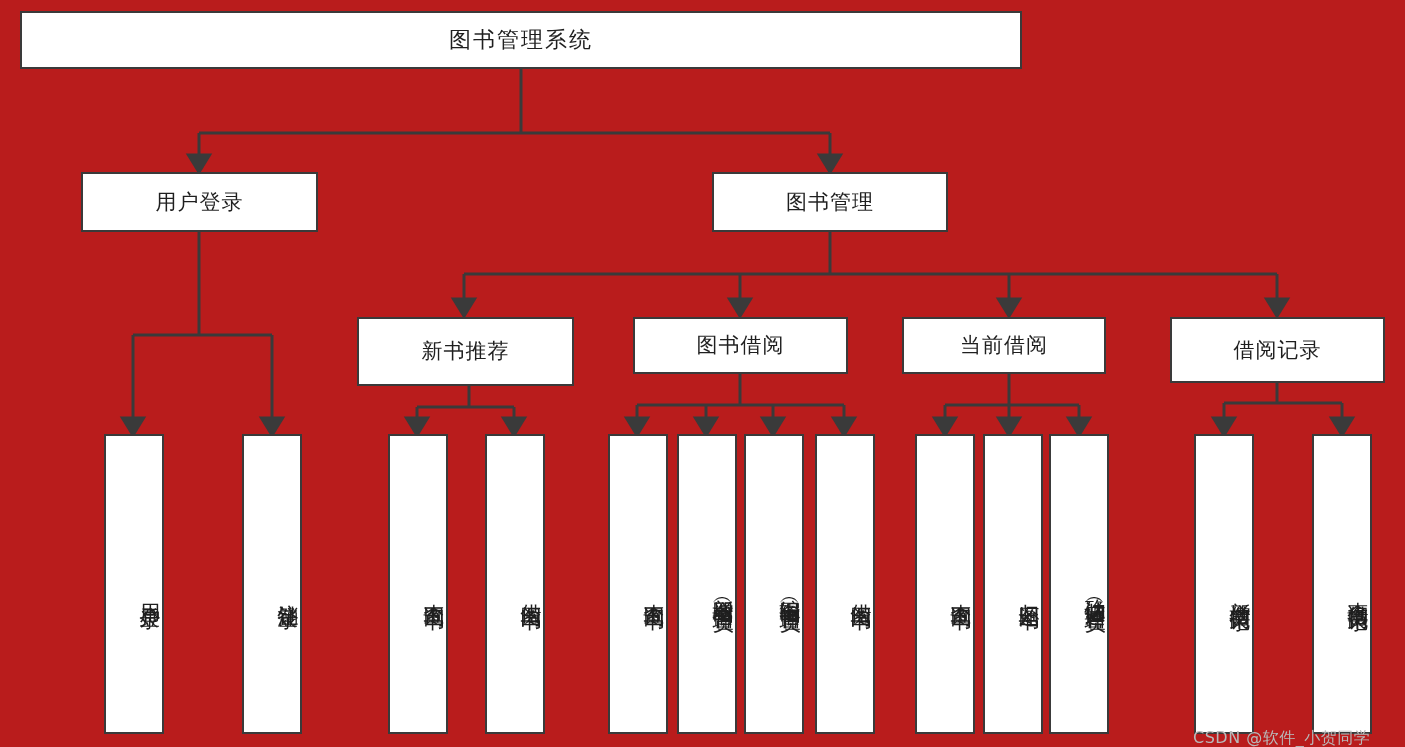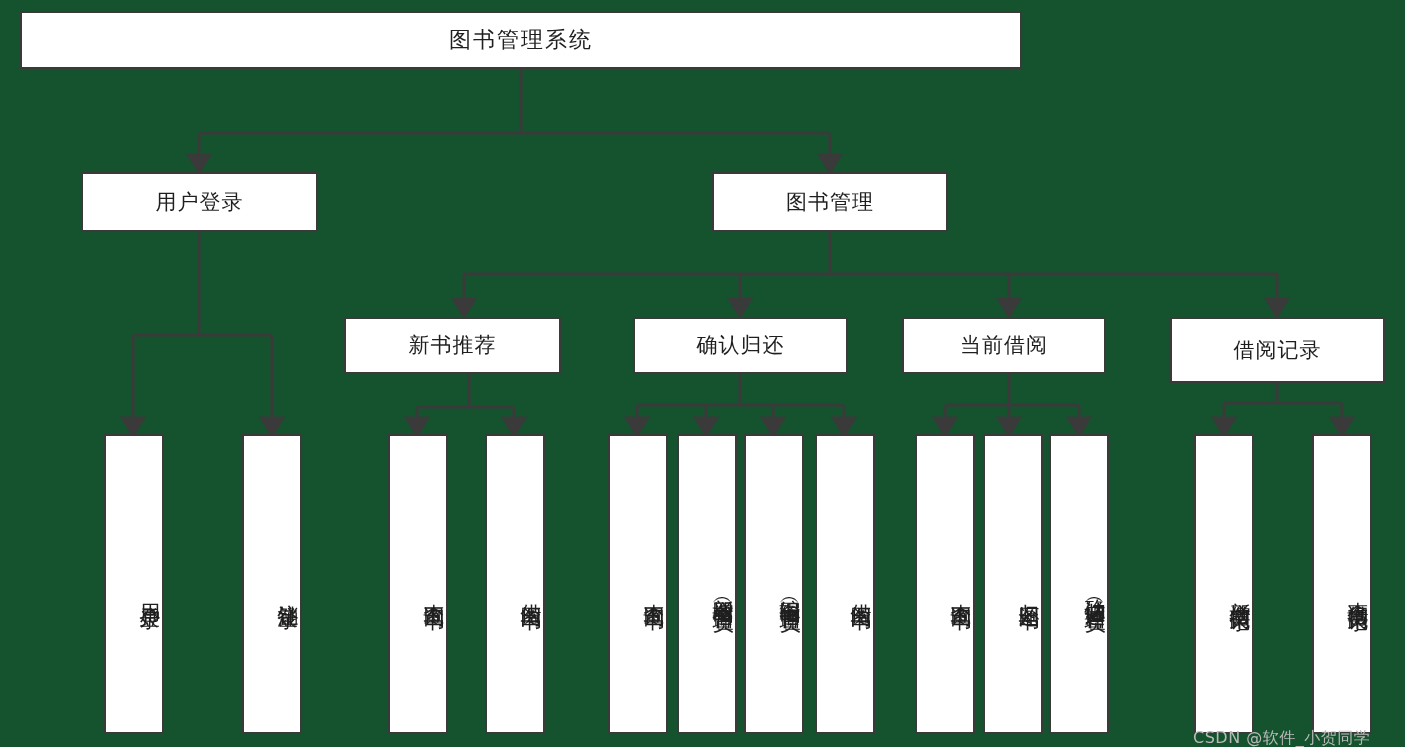--- a/index.html
+++ b/index.html
@@ -5,21 +5,21 @@
 <style>
   html,body{margin:0;padding:0;background:#ffffff;}
   body{
     font-family:"DejaVu Sans","Liberation Sans",sans-serif;
     color:#1a1a1a;
   }
   #canvas{
     position:relative;
     width:1405px;
     height:747px;
-    background:#14532d;
+    background:#b91c1c;
     overflow:hidden;
   }
   svg#wires{
     position:absolute;
     left:0; top:0;
     width:1405px;
     height:747px;
     pointer-events:none;
   }
   .node{
@@ -124,25 +124,25 @@
     <span>图书管理系统</span>
   </div>
 
   <div class="node h" style="left:81px; top:172px; width:237px; height:60px;">
     <span>用户登录</span>
   </div>
   <div class="node h" style="left:712px; top:172px; width:236px; height:60px;">
     <span>图书管理</span>
   </div>
 
-  <div class="node h" style="left:344px; top:317px; width:217px; height:57px;">
+  <div class="node h" style="left:357px; top:317px; width:217px; height:69px;">
     <span>新书推荐</span>
   </div>
   <div class="node h" style="left:633px; top:317px; width:215px; height:57px;">
-    <span>确认归还</span>
+    <span>图书借阅</span>
   </div>
   <div class="node h" style="left:902px; top:317px; width:204px; height:57px;">
     <span>当前借阅</span>
   </div>
   <div class="node h" style="left:1170px; top:317px; width:215px; height:66px;">
     <span>借阅记录</span>
   </div>
 
   <div class="node v" style="left:104px; top:434px; width:60px; height:300px;">
     <span>用户登录</span>

